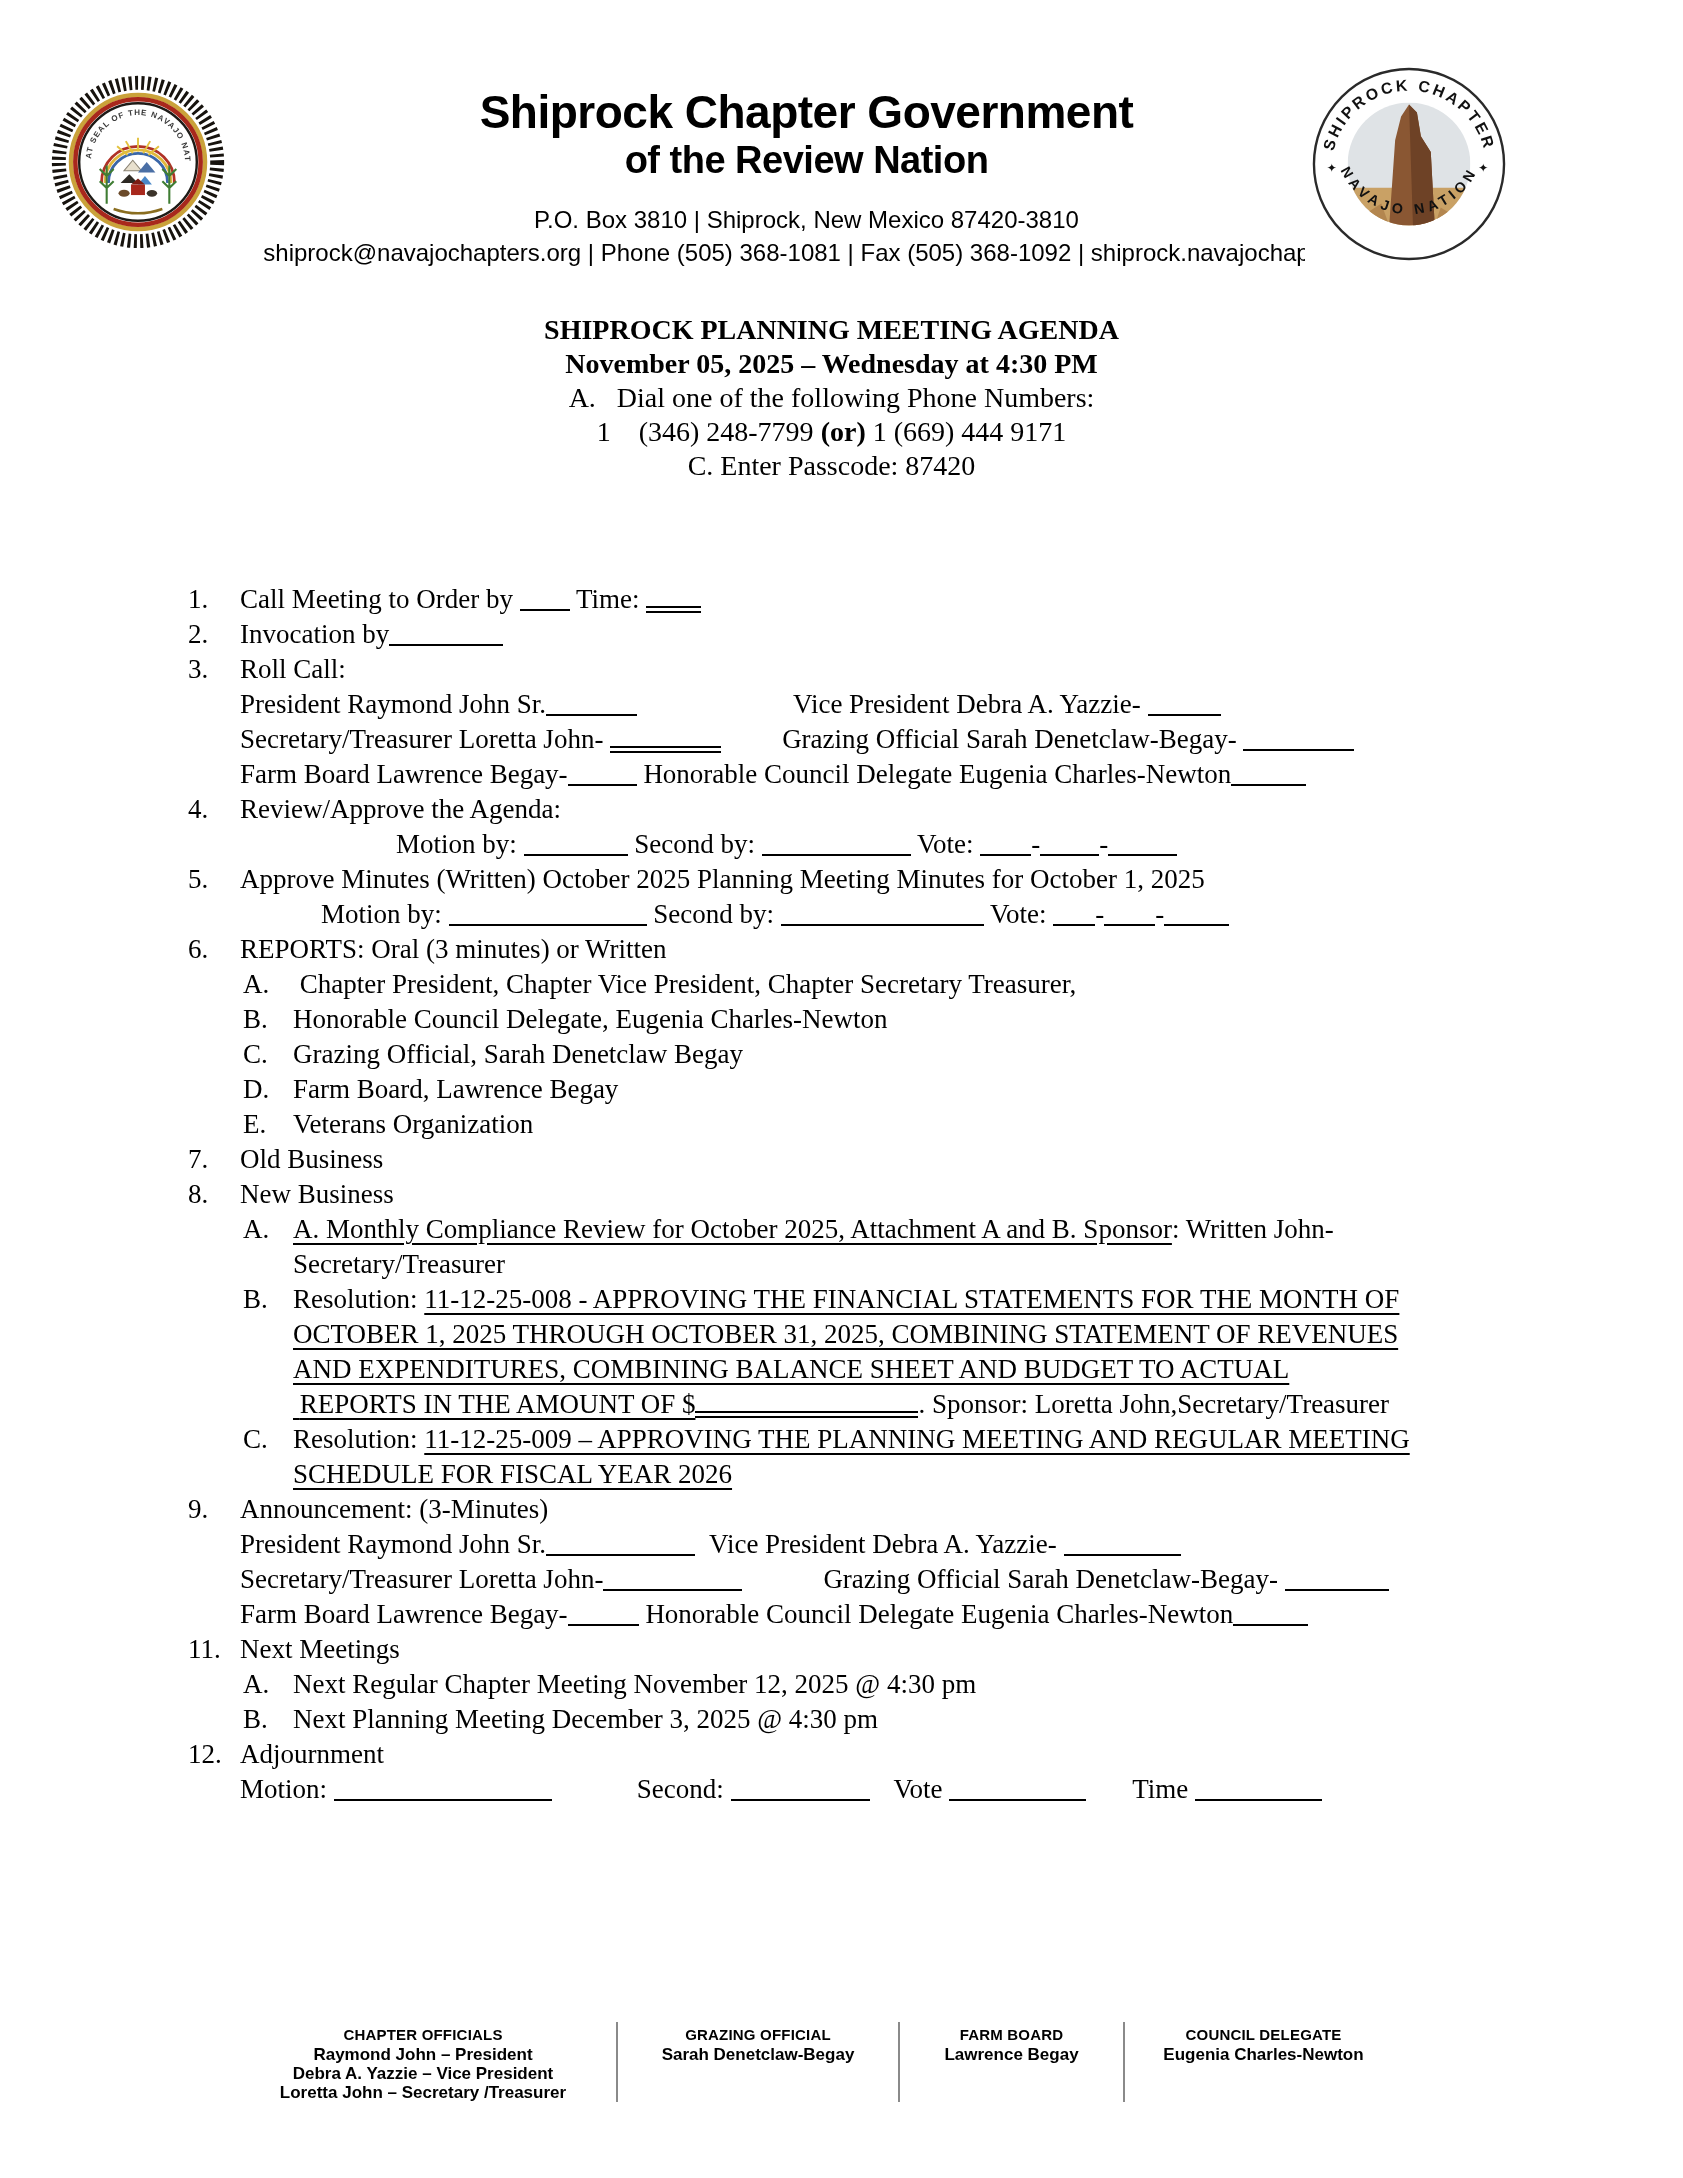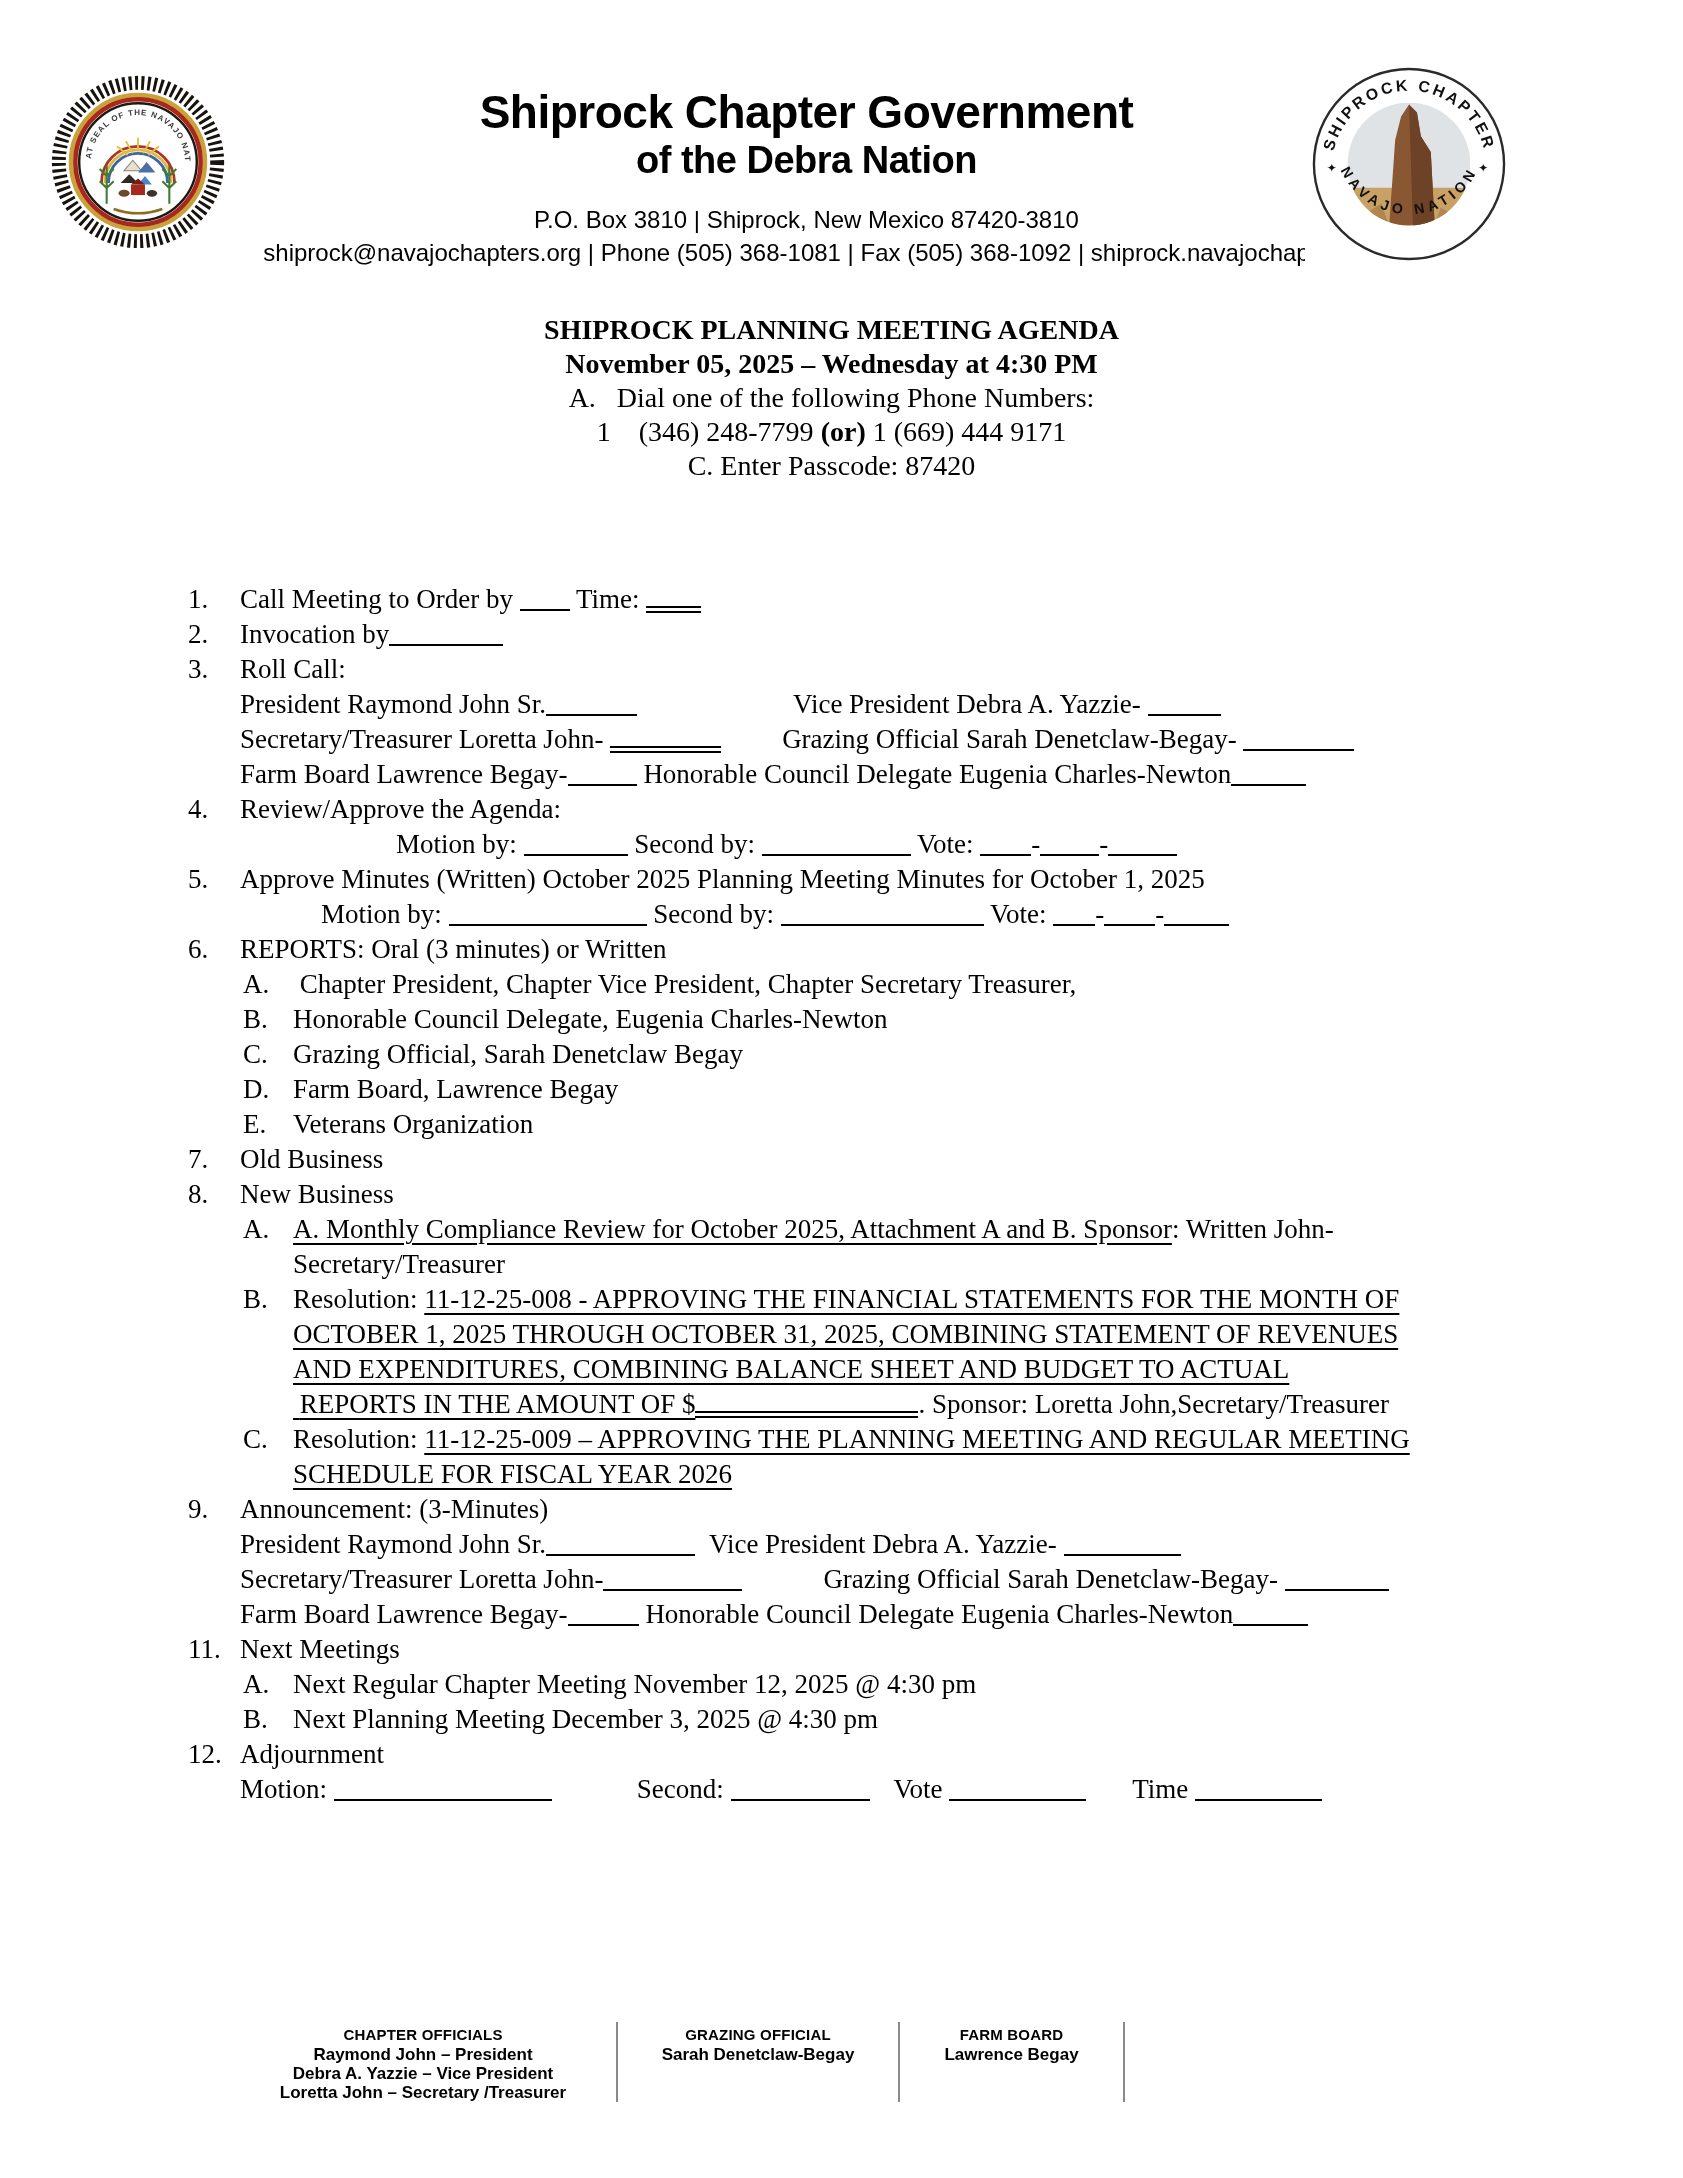--- a/index.html
+++ b/index.html
@@ -93,21 +93,21 @@
       <g stroke="#3f7d33" stroke-width="1.2" fill="none">
         <path d="M 32,74 L 32,52 M 32,58 L 28,54 M 32,58 L 36,54 M 32,65 L 28,61 M 32,65 L 36,61"></path>
         <path d="M 68,74 L 68,52 M 68,58 L 64,54 M 68,58 L 72,54 M 68,65 L 64,61 M 68,65 L 72,61"></path>
       </g>
       <path d="M 36,77 Q 50,82 64,77" fill="none" stroke="#8a6d1f" stroke-width="1.4"></path>
     </svg>
   </div>
 
   <div class="hdr-center">
     <div class="org-title1">Shiprock Chapter Government</div>
-    <div class="org-title2">of the Debra Nation</div>
+    <div class="org-title2">of the Review Nation</div>
     <div class="addr">P.O. Box 3810 | Shiprock, New Mexico 87420-3810</div>
     <div class="contact">shiprock@navajochapters.org | Phone (505) 368-1081 | Fax (505) 368-1092 | shiprock.navajochapters</div>
   </div>
 
   <div class="badge-right">
     <svg viewBox="0 0 100 100" width="198" height="198">
       <defs>
         <path id="badgeTop" d="M 11,52 A 39 39 0 0 1 89,52"></path>
         <path id="badgeBot" d="M 13,46 A 38 38 0 0 0 87,46"></path>
         <clipPath id="badgeClip">
@@ -339,16 +339,20 @@
     <div class="fcol fc2">
       <div class="ftitle">GRAZING OFFICIAL</div>
       <div class="fline">Sarah Denetclaw-Begay</div>
     </div>
     <div class="fdiv"></div>
     <div class="fcol fc3">
       <div class="ftitle">FARM BOARD</div>
       <div class="fline">Lawrence Begay</div>
     </div>
     <div class="fdiv"></div>
+    <div class="fcol fc4">
+      <div class="ftitle">COUNCIL DELEGATE</div>
+      <div class="fline">Eugenia Charles-Newton</div>
+    </div>
   </div>
 
 </div>
 
 
 </body></html>

